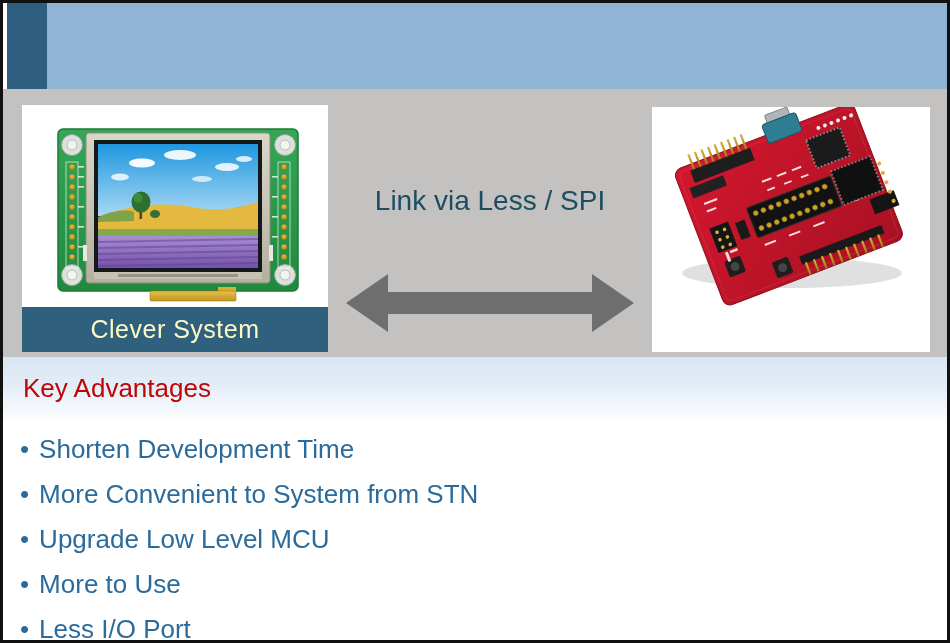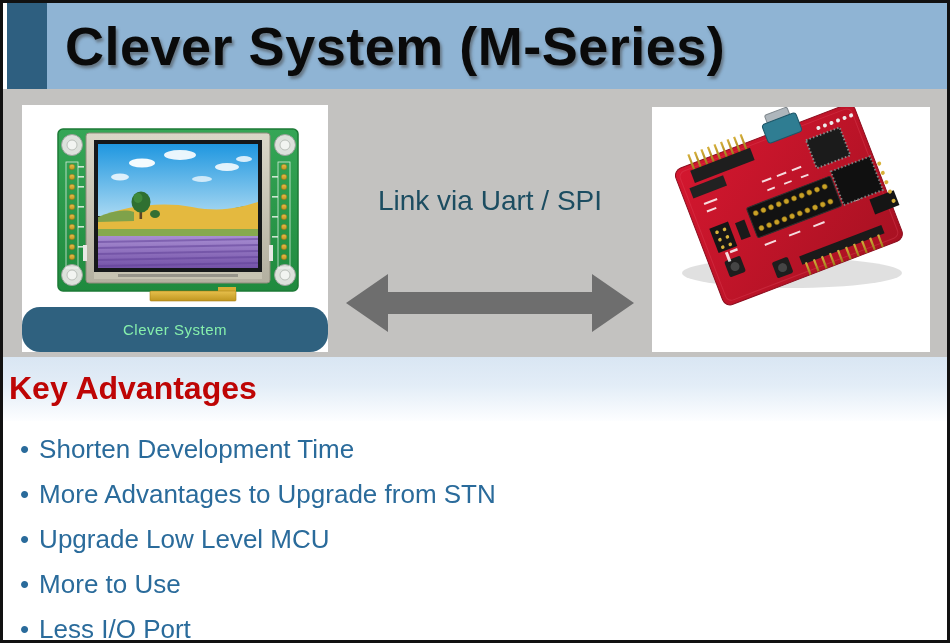--- a/index.html
+++ b/index.html
@@ -15,40 +15,39 @@
   .title-accent{position:absolute; left:0; top:0; width:40px; height:86px; background:var(--title-accent);}
   .slide-title{position:absolute; left:58px; top:4px; line-height:78px; font-size:54px; font-weight:700; color:#0a0a0a;
     text-shadow:2px 3px 3px rgba(70,70,70,.55); letter-spacing:.5px; white-space:nowrap;}
   
   .hero-band{position:absolute; left:0; right:0; top:86px; height:268px; background:var(--hero-band);}
   .card{position:absolute; background:#fff;}
   .card-left{left:19px; top:16px; width:306px; height:247px;}
   .card-right{left:649px; top:18px; width:278px; height:245px;}
   .photo{position:absolute; left:0; top:0;}
   .caption{position:absolute; left:0; right:0; bottom:0; height:45px; background:var(--caption-bar);
-    color:#86efac; font-size:15px; text-align:center; line-height:45px; letter-spacing:.5px;border-radius:18px;}
+    color:#fef9c3; font-size:25px; text-align:center; line-height:45px; letter-spacing:.5px;}
   .link-zone{position:absolute; left:325px; top:0; width:324px; height:268px;}
   .link-label{position:absolute; left:0; right:0; top:96px; text-align:center; font-size:28px; color:var(--link-text); white-space:nowrap;}
   .arrow-wrap{position:absolute; left:18px; top:185px; width:288px; height:58px;}
   
   .adv-band{position:absolute; left:0; right:0; top:354px; height:64px;
     background:linear-gradient(180deg,#D9E6F3 0%,#E3EDF7 45%,#FDFEFF 100%);}
-  .adv-heading{position:absolute; left:6px; top:0; font-size:32px; font-weight:700; line-height:62px; color:var(--heading-red);}
+  .adv-heading{position:absolute; left:20px; top:0; font-size:26px; font-weight:400; line-height:62px; color:var(--heading-red);}
   .adv-list{position:absolute; left:0; right:0; top:418px; list-style:none; padding:14px 0 0 17px;}
   .adv-list li{height:45px; font-size:26px; line-height:29px; color:var(--bullet-text); white-space:nowrap;}
   .bullet-dot{display:inline-block; margin-right:10px;}
 </style>
 </head>
 <body>
 
 <div class="frame">
 
   <div class="title-band">
     <div class="title-accent"></div>
-    <h1 class="slide-title">Clever System (M-Series)</h1>
   </div>
 
   <div class="hero-band">
 
     <div class="card card-left">
       <svg class="photo" width="306" height="202" viewBox="0 0 306 202">
         <defs>
           <linearGradient id="pcbGreen" x1="0" y1="0" x2="0" y2="1">
             <stop offset="0" stop-color="#35A656"></stop>
               <stop offset="1" stop-color="#1F8A3E"></stop>
@@ -161,21 +160,21 @@
         <rect x="61" y="140" width="4" height="16" fill="#E8E8E4"></rect>
         <rect x="247" y="140" width="4" height="16" fill="#E8E8E4"></rect>
 
         <rect x="196" y="182" width="18" height="5" fill="#D8AE33"></rect>
         <rect x="128" y="186" width="86" height="10" rx="1" fill="url(#goldG)" stroke="#A87F14" stroke-width=".6"></rect>
       </svg>
       <div class="caption">Clever System</div>
     </div>
 
     <div class="link-zone">
-      <div class="link-label">Link via Uart / SPI</div>
+      <div class="link-label">Link via Less / SPI</div>
       <div class="arrow-wrap">
         <svg width="288" height="58" viewBox="0 0 288 58">
           <polygon points="0,29 42,0 42,18 246,18 246,0 288,29 246,58 246,40 42,40 42,58" style="fill:var(--arrow,#6E6E6E)"></polygon>
         </svg>
       </div>
     </div>
 
     <div class="card card-right">
       <svg class="photo" width="278" height="200" viewBox="0 0 278 200">
         <defs>
@@ -304,19 +303,19 @@
       </svg>
     </div>
   </div>
 
   <div class="adv-band">
     <h2 class="adv-heading">Key Advantages</h2>
   </div>
 
   <ul class="adv-list">
     <li><span class="bullet-dot">•</span><span>Shorten Development Time</span></li>
-    <li><span class="bullet-dot">•</span><span>More Advantages to Upgrade from STN</span></li>
+    <li><span class="bullet-dot">•</span><span>More Convenient to System from STN</span></li>
     <li><span class="bullet-dot">•</span><span>Upgrade Low Level MCU</span></li>
     <li><span class="bullet-dot">•</span><span>More to Use</span></li>
     <li><span class="bullet-dot">•</span><span>Less I/O Port</span></li>
   </ul>
 
 </div>
 
 </body></html>

